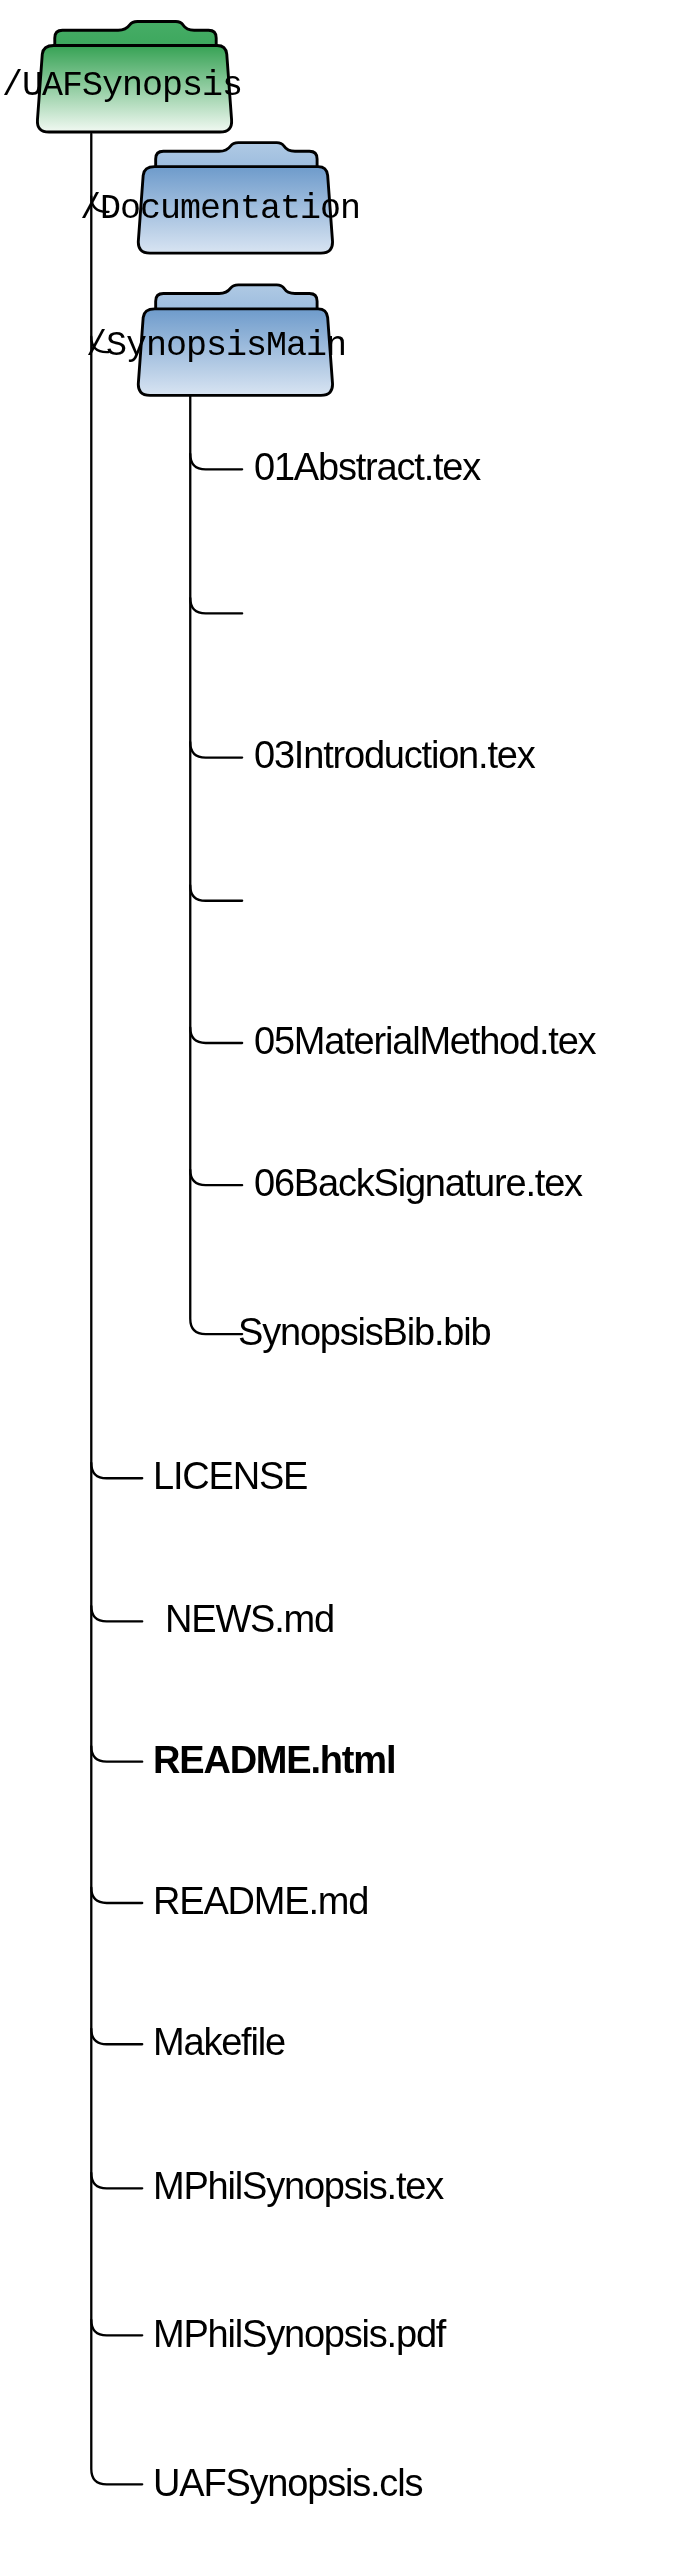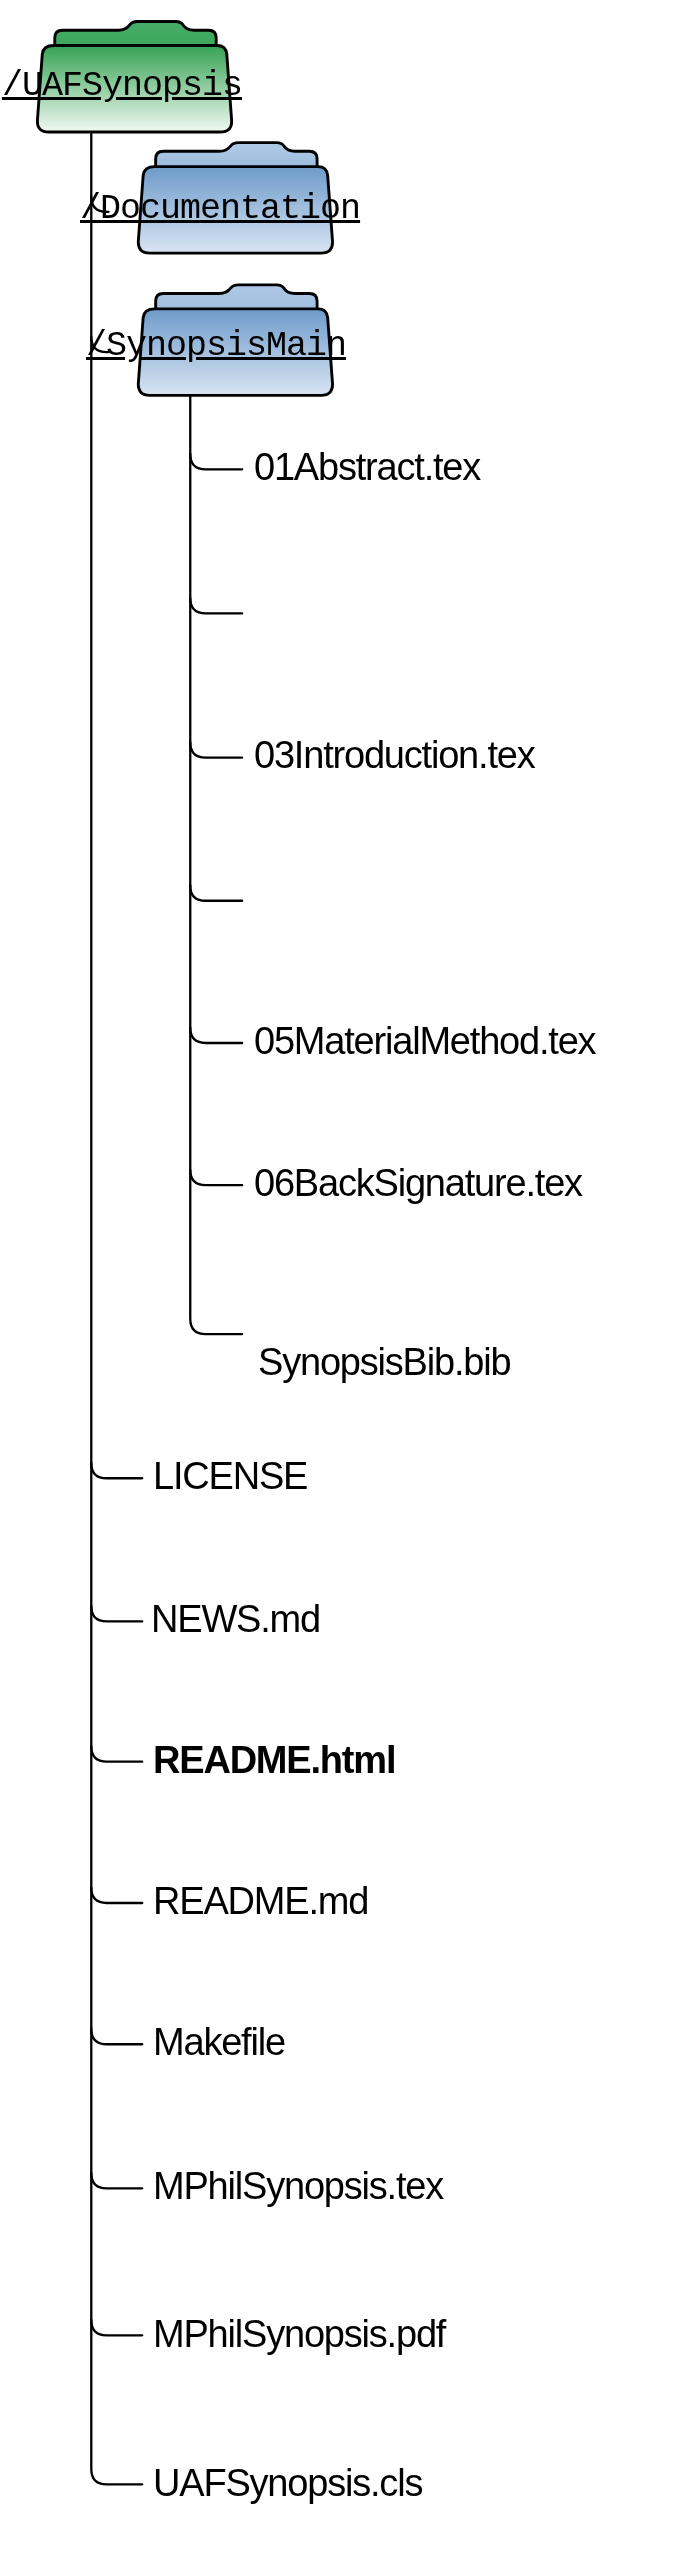--- a/index.html
+++ b/index.html
@@ -22,43 +22,42 @@
   .lbl {
     position: absolute;
     white-space: nowrap;
     color: #000000;
   }
   .lbl-mono {
     font-family: "Liberation Mono", "DejaVu Sans Mono", monospace;
     font-size: 35px;
     line-height: 35px;
     letter-spacing: -1px;
-    text-decoration: underline;
   }
   .lbl-sans {
     font-family: "Liberation Sans", "DejaVu Sans", sans-serif;
     font-size: 38px;
     line-height: 38px;
     letter-spacing: -1.2px;
   }
   
   .pos-root-folder   { left: 1.9px;   top: 69px;  }
   .pos-subfolder-0   { left: 80px;  top: 192px; }
   .pos-subfolder-1   { left: 86px;  top: 329px; }
   
   .pos-sm-0 { left: 254px; top: 448px;  }
   .pos-sm-1 { left: 254px; top: 592px;  }
   .pos-sm-2 { left: 254px; top: 736px;  }
   .pos-sm-3 { left: 254px; top: 879px;  }
   .pos-sm-4 { left: 254px; top: 1022px; }
   .pos-sm-5 { left: 254px; top: 1164px; text-align: right; }
-  .pos-sm-6 { left: 258px; top: 1313px; margin-top: 30px; }
+  .pos-sm-6 { left: 238px; top: 1313px; }
   
   .pos-rf-0 { left: 153px; top: 1457px; }
-  .pos-rf-1 { left: 151px; top: 1600px; }
+  .pos-rf-1 { left: 165px; top: 1600px; }
   .pos-rf-2 { left: 153px; top: 1741px; font-weight: bold; }
   .pos-rf-3 { left: 153px; top: 1882px; }
   .pos-rf-4 { left: 153px; top: 2023px; }
   .pos-rf-5 { left: 153px; top: 2167px; }
   .pos-rf-6 { left: 153px; top: 2315px; }
   .pos-rf-7 { left: 153px; top: 2464px; }
 
   .connector {
     fill: none;
     stroke: #000000;

